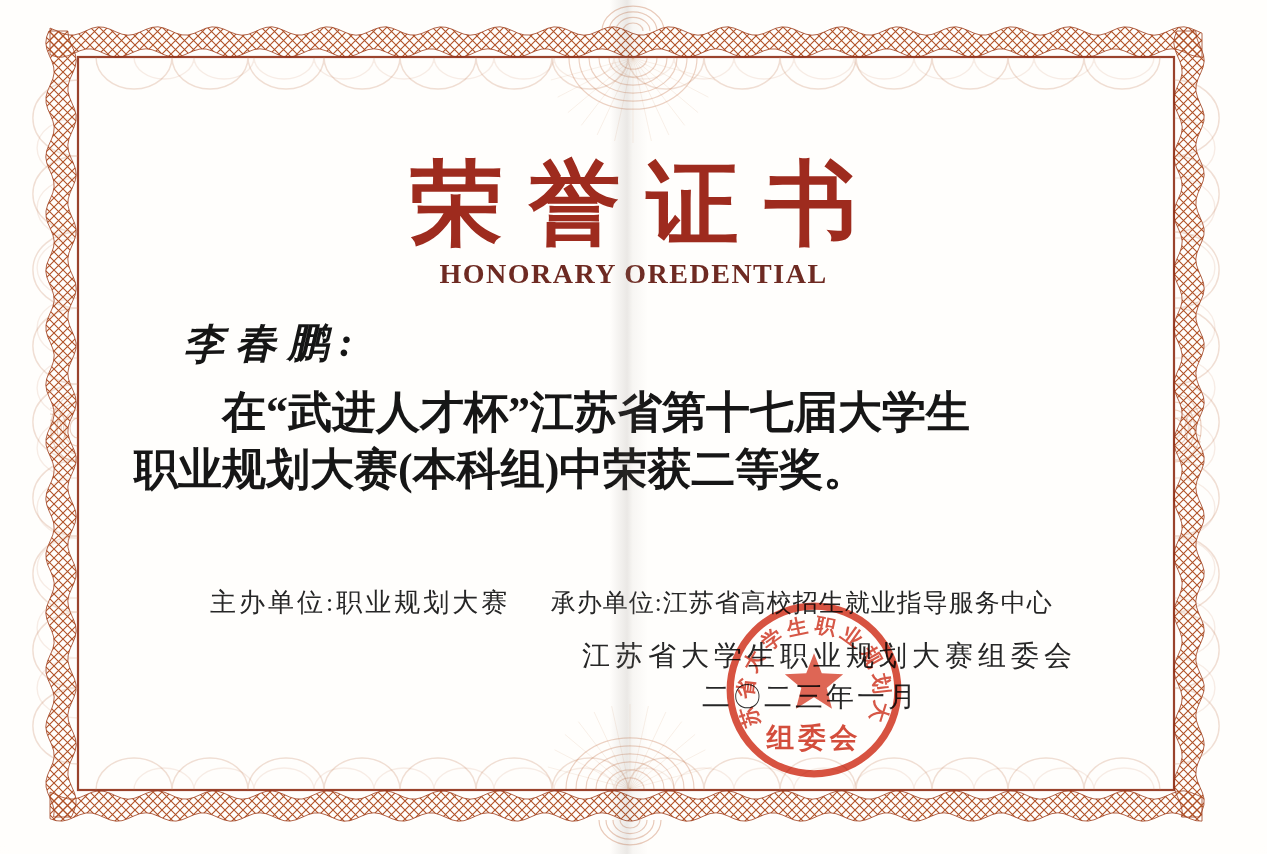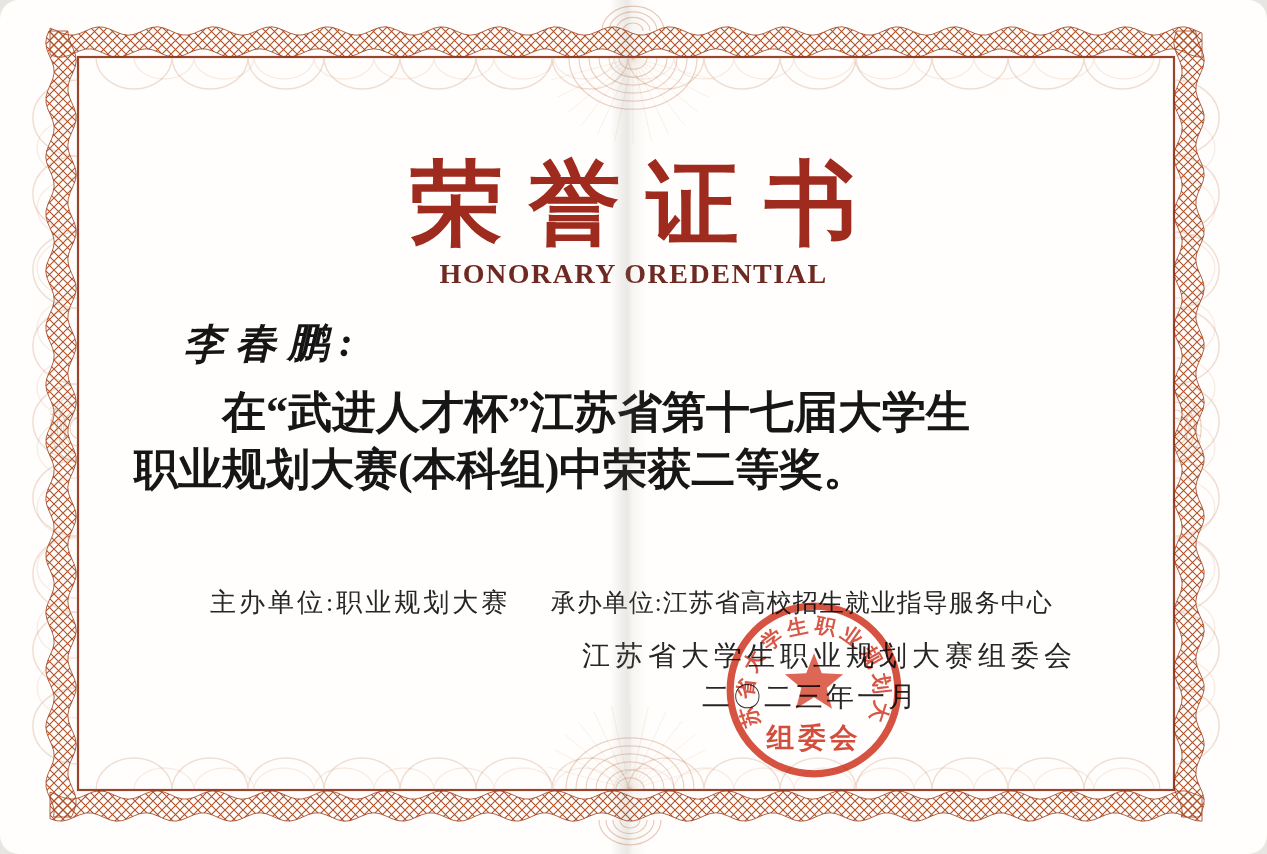--- a/index.html
+++ b/index.html
@@ -1,20 +1,19 @@
 <!DOCTYPE html>
 <html><head>
 <meta charset="utf-8">
 <style>
   html,body{margin:0;padding:0;background:#e8e6e2;}
   .page{
     position:relative;width:1267px;height:854px;overflow:hidden;
     background:radial-gradient(140% 140% at 50% 40%, #fffefc 55%, #faf4ec 100%);
     font-family:"Liberation Serif","DejaVu Serif",serif;
-    border-radius:19px;
   }
   .border-svg{position:absolute;left:0;top:0;width:1267px;height:854px;}
   .title{
     position:absolute;top:158px;left:0;width:100%;margin:0;text-align:center;
     font-size:92px;line-height:1;font-weight:700;color:#9e2b1e;
     letter-spacing:26px;text-indent:26px;
   }
   .subtitle{
     position:absolute;top:258px;left:0;width:100%;text-align:center;
     font-size:28px;font-weight:700;color:#6e2a22;letter-spacing:1.5px;

